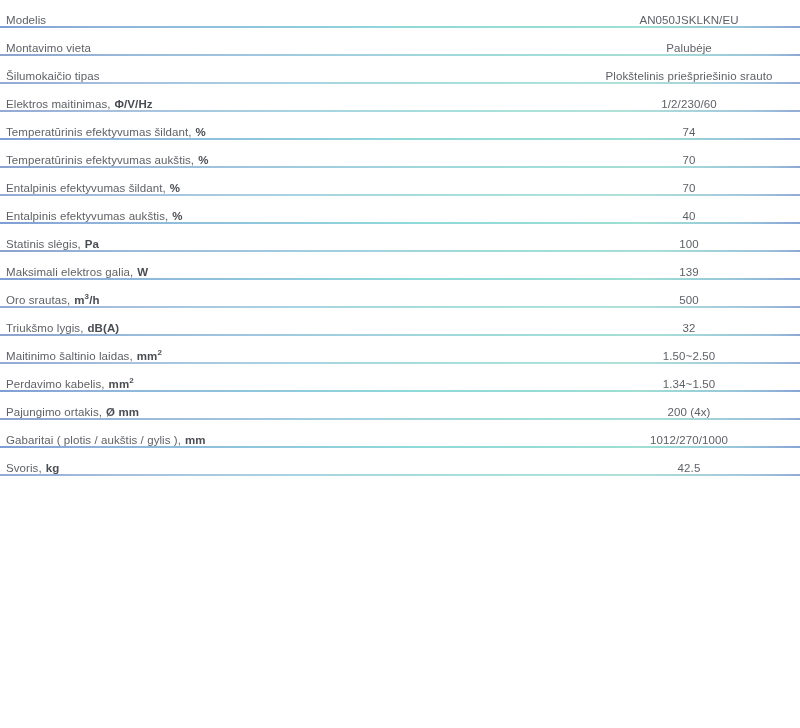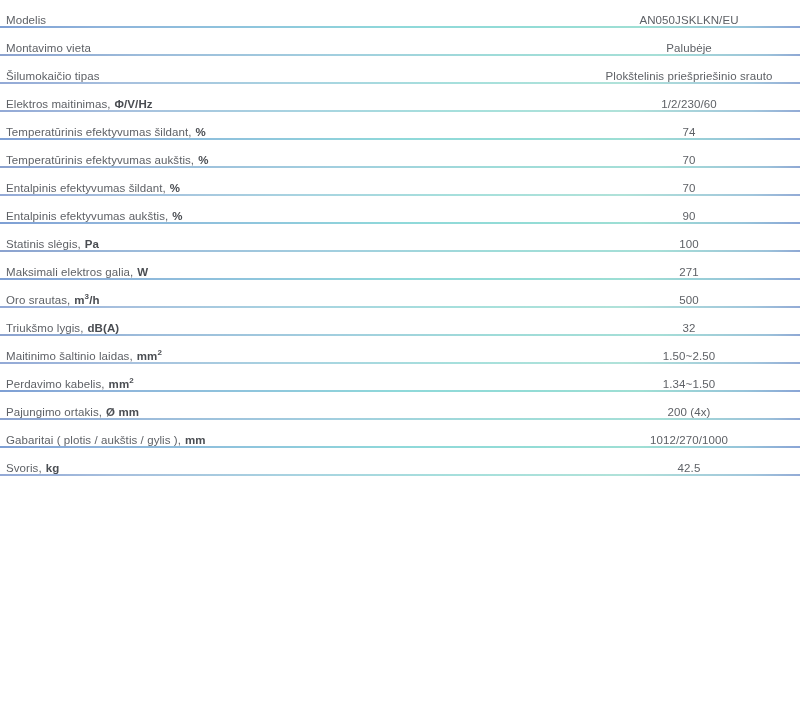--- a/index.html
+++ b/index.html
@@ -188,39 +188,39 @@
       <div class="spec-value">
         <span>70</span>
       </div>
       <div class="spec-sep v2"></div>
     </div>
     <div class="spec-row">
       <div class="row-inner">
         <div class="spec-label"><span>Entalpinis efektyvumas aukštis,</span><span class="unit">%</span></div>
       </div>
       <div class="spec-value">
-        <span>90</span>
+        <span>40</span>
       </div>
       <div class="spec-sep "></div>
     </div>
     <div class="spec-row">
       <div class="row-inner">
         <div class="spec-label"><span>Statinis slėgis,</span><span class="unit">Pa</span></div>
       </div>
       <div class="spec-value">
         <span>100</span>
       </div>
       <div class="spec-sep v3"></div>
     </div>
     <div class="spec-row">
       <div class="row-inner">
         <div class="spec-label"><span>Maksimali elektros galia,</span><span class="unit">W</span></div>
       </div>
       <div class="spec-value">
-        <span>271</span>
+        <span>139</span>
       </div>
       <div class="spec-sep "></div>
     </div>
     <div class="spec-row">
       <div class="row-inner">
         <div class="spec-label"><span>Oro srautas,</span><span class="unit"><span>m</span><sup>3</sup><span>/h</span></span></div>
       </div>
       <div class="spec-value">
         <span>500</span>
       </div>

